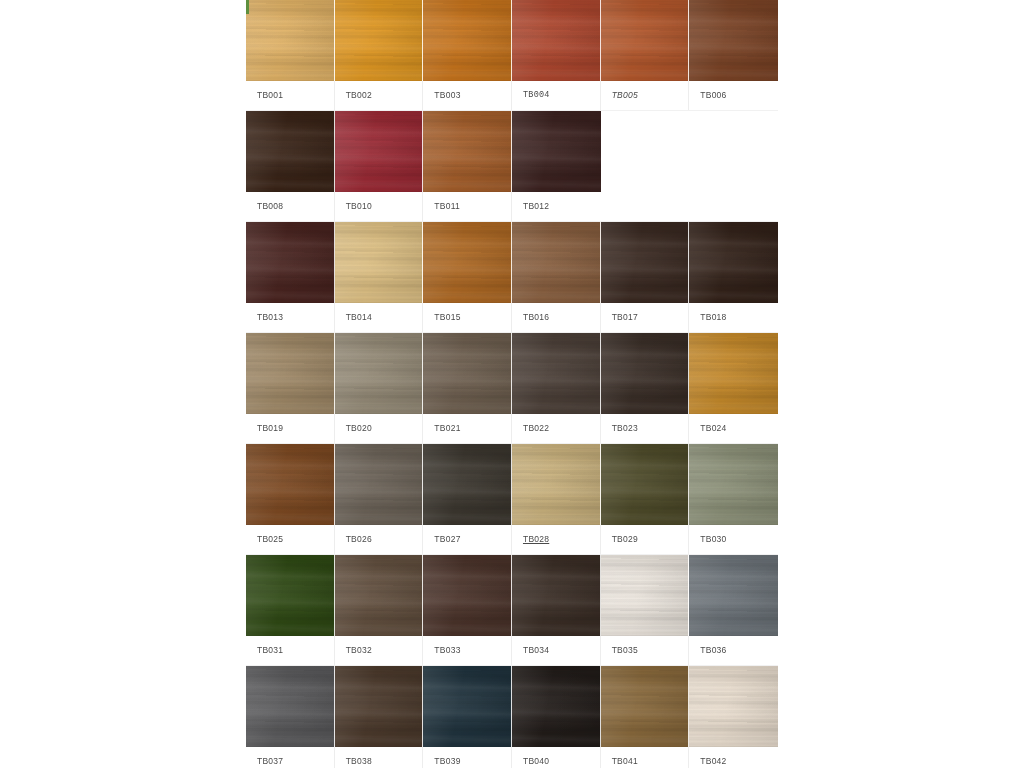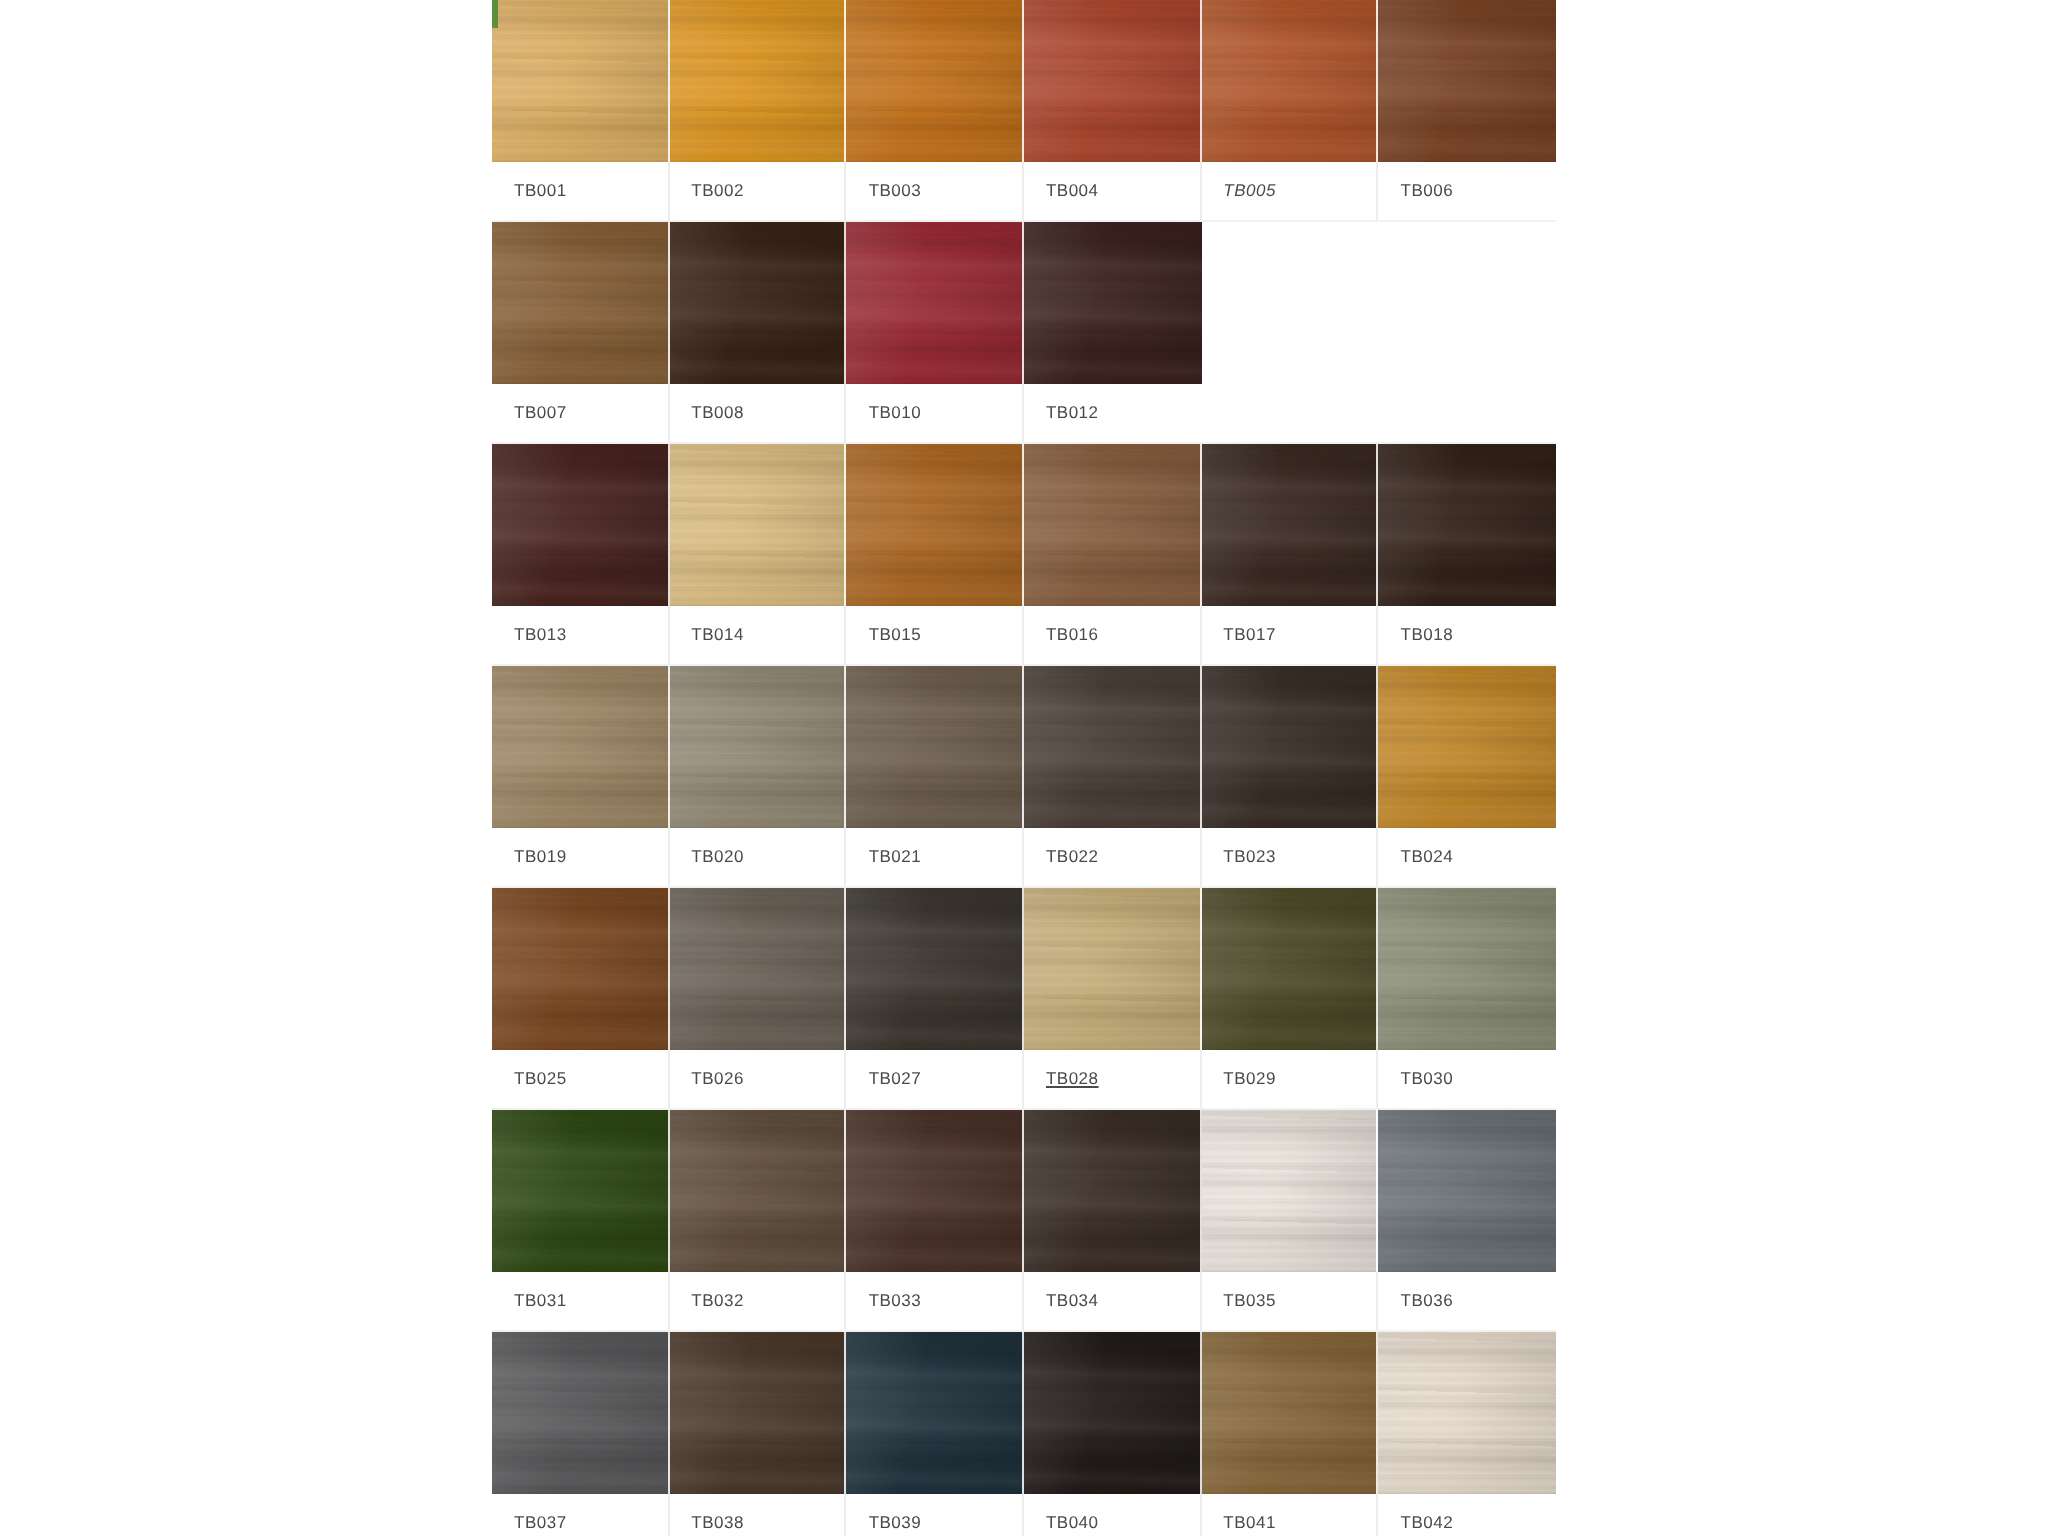--- a/index.html
+++ b/index.html
@@ -166,21 +166,21 @@
           <span class="code" style="color: rgb(74, 74, 74);">TB003</span>
         </div>
       </div>
       <div class="swatch-cell">
         <div class="chip" style="background: rgb(176, 72, 47);">
           <div class="grain"></div>
           <div class="grain2"></div>
           <div class="sheen"></div>
         </div>
         <div class="label-band">
-          <span class="code" style="color: rgb(74, 74, 74);">TB004</span>
+          <span class="code" style="color: rgb(74, 74, 74); font-family: Liberation Mono, monospace;">TB004</span>
         </div>
       </div>
       <div class="swatch-cell">
         <div class="chip" style="background: rgb(181, 88, 44);">
           <div class="grain"></div>
           <div class="grain2"></div>
           <div class="sheen"></div>
         </div>
         <div class="label-band">
           <span class="code" style="color: rgb(74, 74, 74); font-style: italic;">TB005</span>
@@ -193,47 +193,47 @@
           <div class="sheen"></div>
         </div>
         <div class="label-band">
           <span class="code" style="color: rgb(74, 74, 74);">TB006</span>
         </div>
       </div>
     </div>
     <div class="row-sep"></div>
     <div class="swatch-row" id="row-1">
       <div class="swatch-cell">
-        <div class="chip" style="background: rgb(138, 98, 57);">
-          <div class="grain"></div>
-          <div class="grain2"></div>
-          <div class="sheen"></div>
-        </div>
-        <div class="label-band">
-          <span class="code" style="color: rgb(74, 74, 74);">TB007</span>
-        </div>
-      </div>
-      <div class="swatch-cell">
         <div class="chip" style="background: rgb(58, 36, 23);">
           <div class="grain"></div>
           <div class="grain2"></div>
           <div class="sheen"></div>
         </div>
         <div class="label-band">
           <span class="code" style="color: rgb(74, 74, 74);">TB008</span>
         </div>
       </div>
       <div class="swatch-cell">
         <div class="chip" style="background: rgb(156, 42, 53);">
           <div class="grain"></div>
           <div class="grain2"></div>
           <div class="sheen"></div>
         </div>
         <div class="label-band">
           <span class="code" style="color: rgb(74, 74, 74);">TB010</span>
+        </div>
+      </div>
+      <div class="swatch-cell">
+        <div class="chip" style="background: rgb(166, 95, 43);">
+          <div class="grain"></div>
+          <div class="grain2"></div>
+          <div class="sheen"></div>
+        </div>
+        <div class="label-band">
+          <span class="code" style="color: rgb(74, 74, 74);">TB011</span>
         </div>
       </div>
       <div class="swatch-cell">
         <div class="chip" style="background: rgb(60, 34, 32);">
           <div class="grain"></div>
           <div class="grain2"></div>
           <div class="sheen"></div>
         </div>
         <div class="label-band">
           <span class="code" style="color: rgb(74, 74, 74);">TB012</span>

